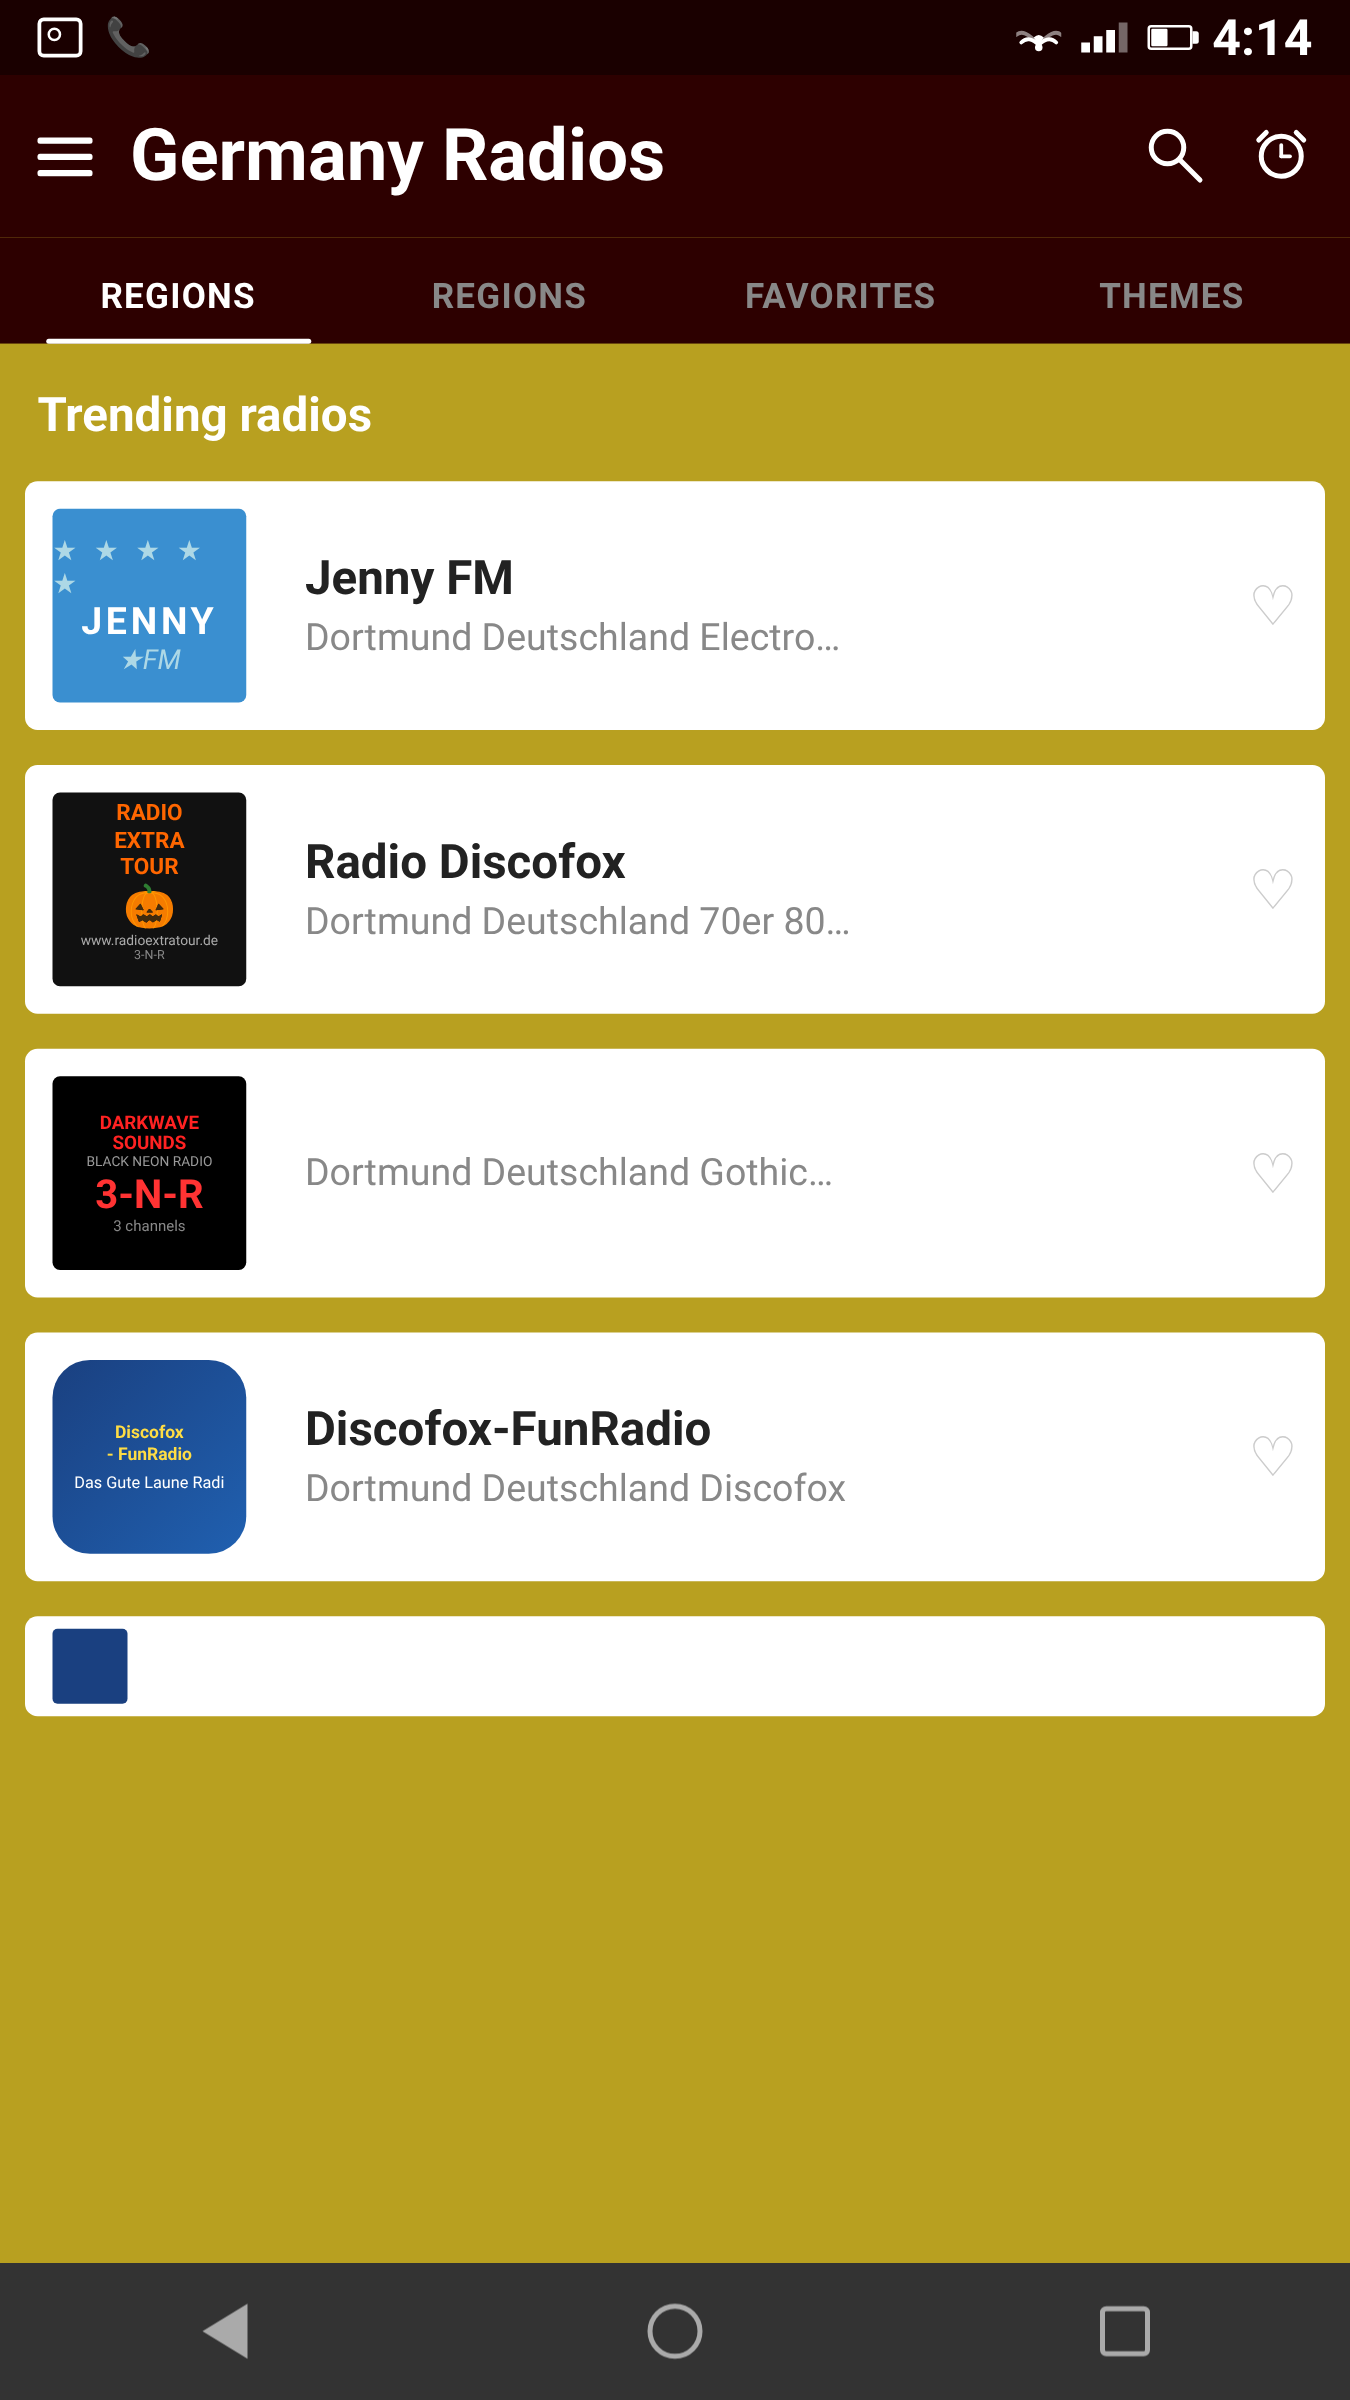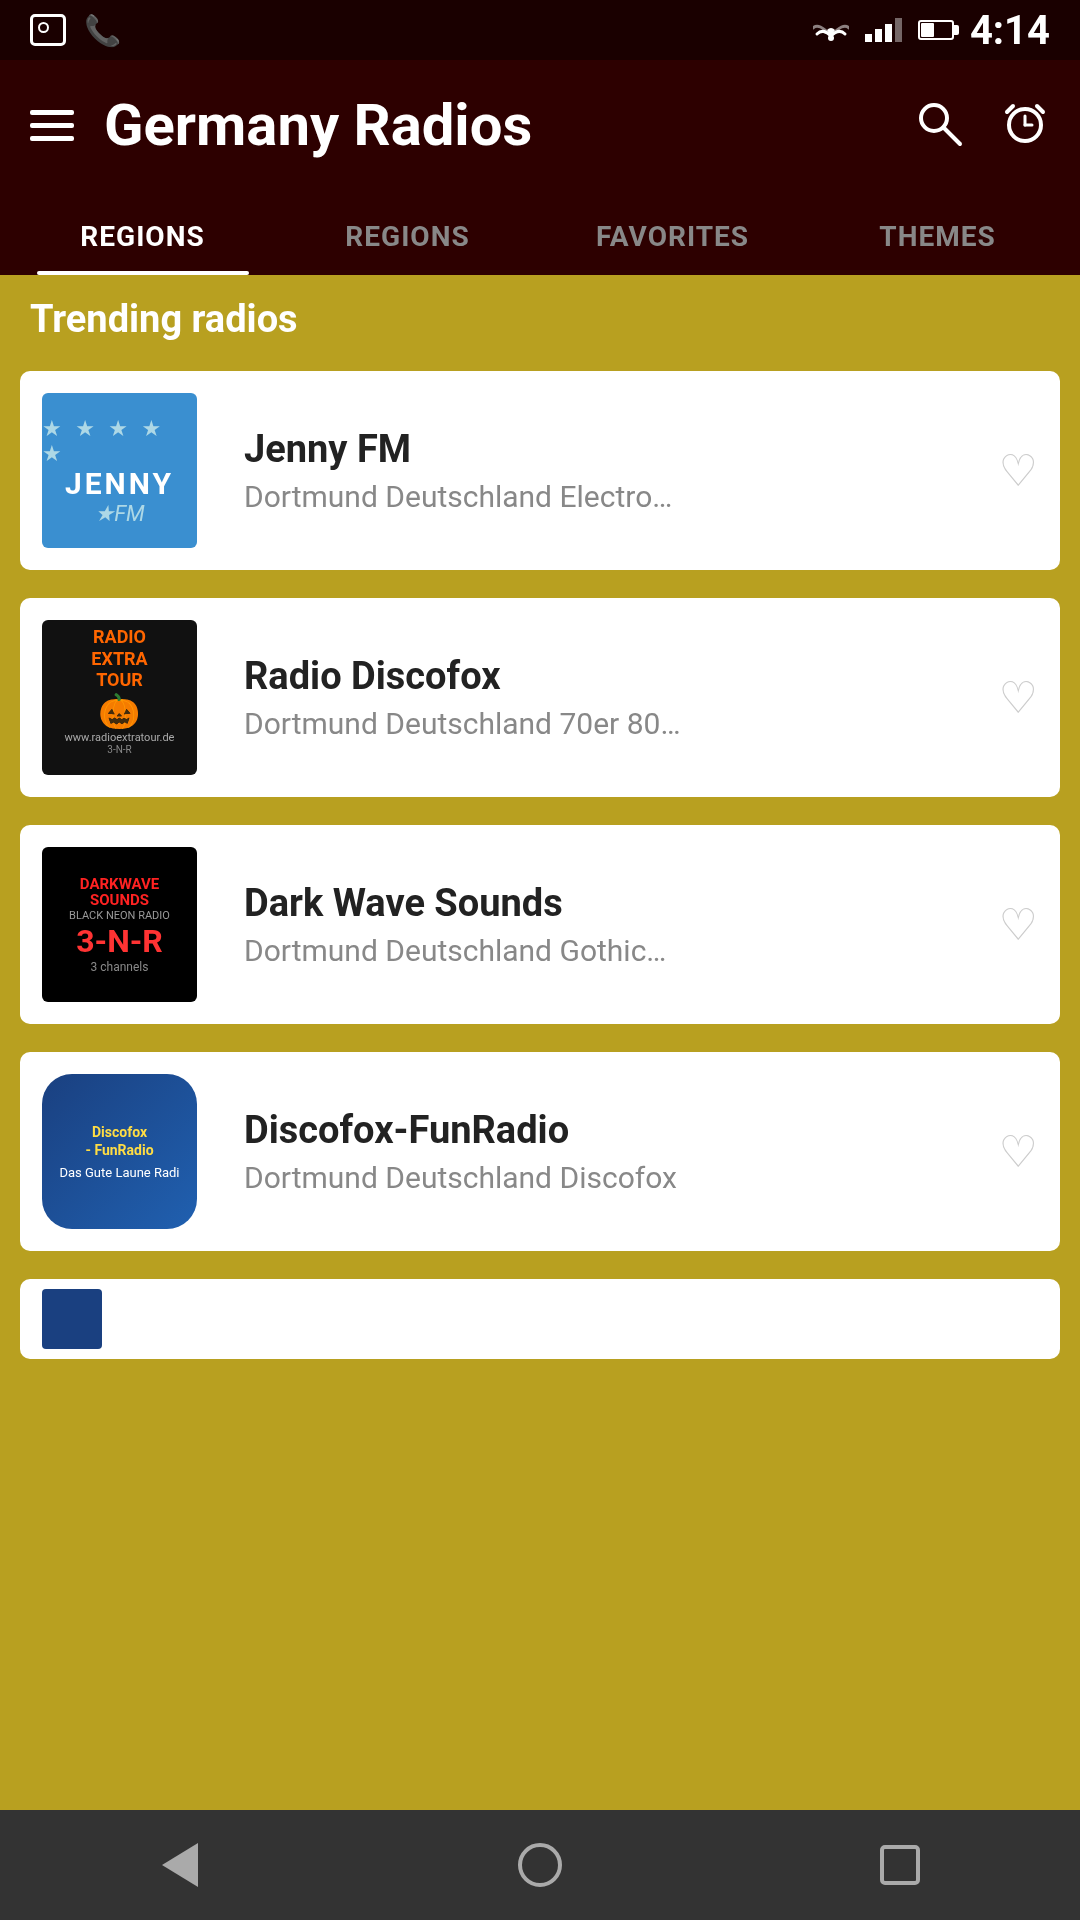--- a/index.html
+++ b/index.html
@@ -146,21 +146,21 @@
       border-radius: 2px;
     }
 
     .tab.inactive {
       color: #888;
     }
 
     
     .content {
       background: #b8a020;
-      padding: 22px 20px;
+      padding: 36px 20px;
       min-height: 1500px;
     }
 
     .section-title {
       color: white;
       font-size: 38px;
       font-weight: bold;
       margin-bottom: 30px;
       padding-left: 10px;
     }
@@ -474,21 +474,20 @@
   <div class="radio-card">
     <div class="radio-thumbnail darkwave-thumb">
       <div class="darkwave-inner">
         <div style="color:#ff2222;font-size:15px;font-weight:bold;text-align:center;line-height:1.1;text-transform:uppercase;">DARKWAVE<br>SOUNDS</div>
         <div style="color:#999;font-size:11px;text-align:center;">BLACK NEON RADIO</div>
         <div style="color:#ff3333;font-size:32px;font-weight:bold;">3-N-R</div>
         <div style="color:#888;font-size:12px;">3 channels</div>
       </div>
     </div>
     <div class="radio-info">
-      <div class="radio-name">Dark Wave Sounds</div>
       <div class="radio-tags">Dortmund Deutschland Gothic…</div>
     </div>
     <div class="heart-icon">♡</div>
   </div>
 
   <div class="radio-card">
     <div class="radio-thumbnail discofox-thumb">
       <div class="discofox-inner">
         <div style="color:#ffdd44;font-size:14px;font-weight:bold;text-align:center;line-height:1.3;">Discofox<br>- FunRadio</div>
         <div style="color:white;font-size:13px;text-align:center;margin-top:6px;">Das Gute Laune Radi</div>

